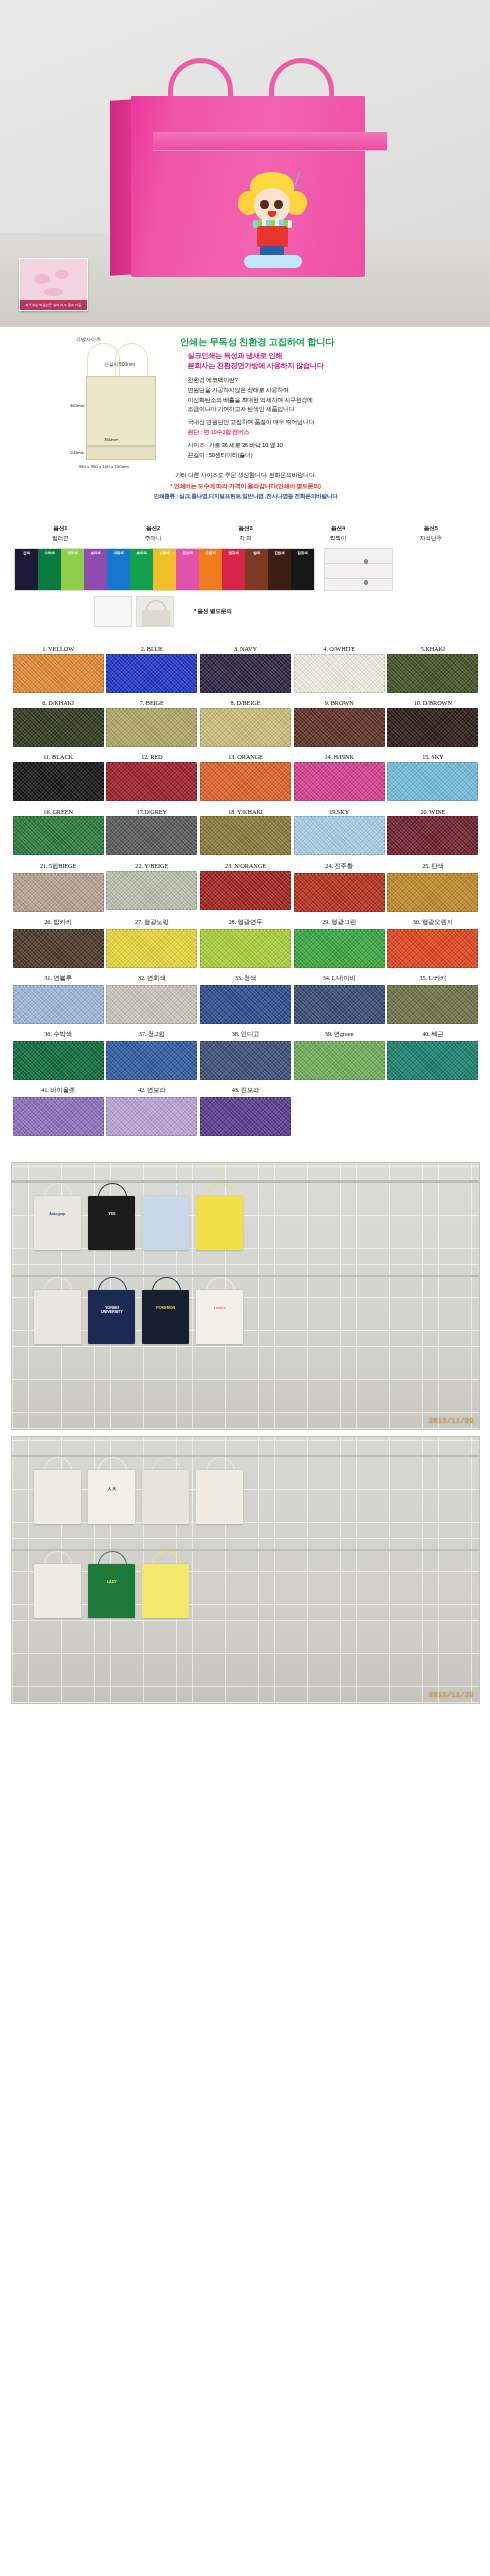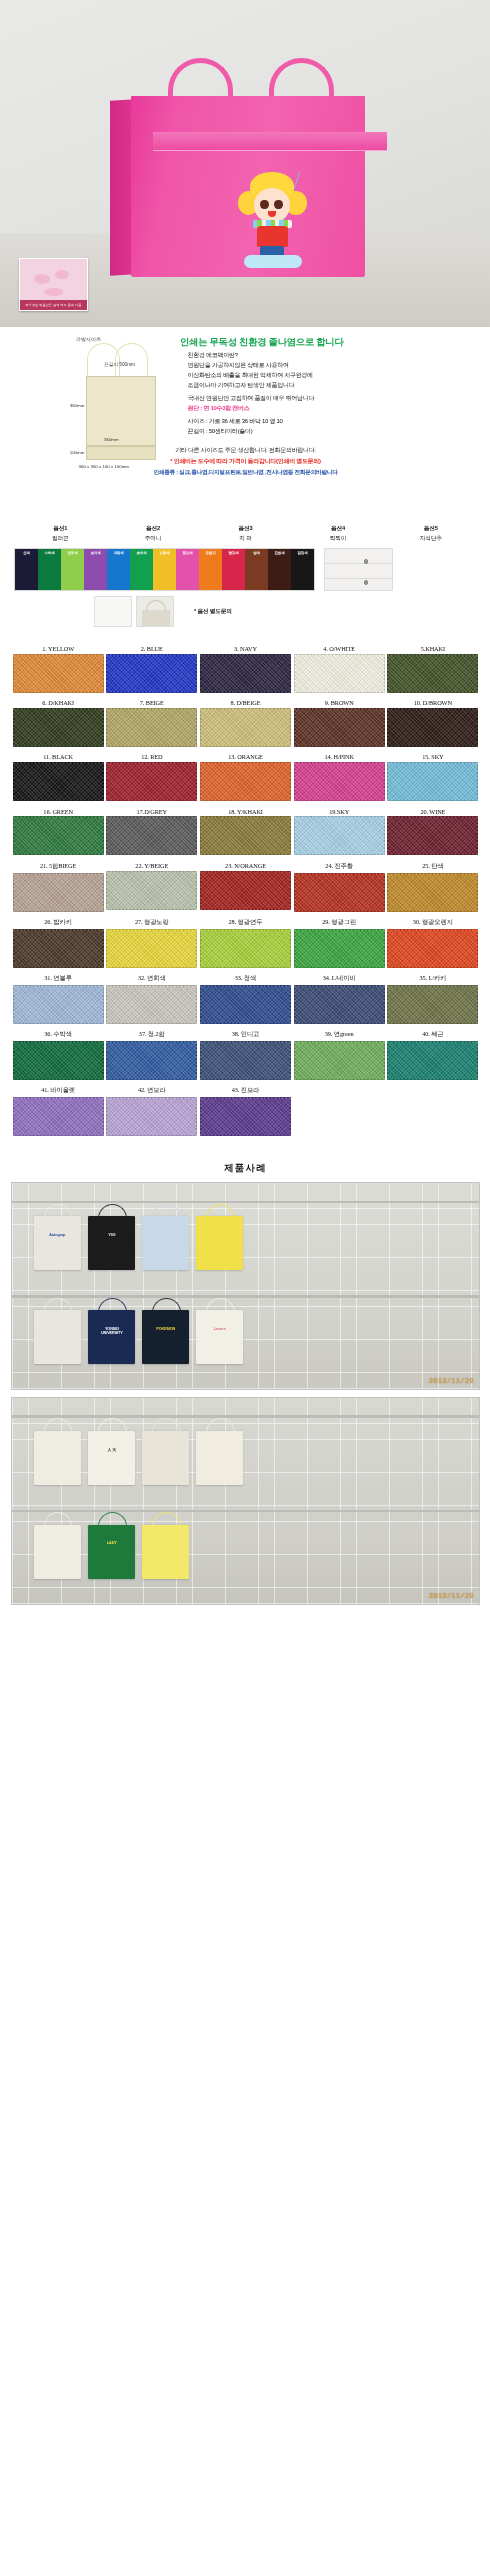--- a/index.html
+++ b/index.html
@@ -176,21 +176,21 @@
     height:39px; border:0.6px solid rgba(0,0,0,.12);
     background-image:
       repeating-linear-gradient(45deg, rgba(255,255,255,.10) 0 1.3px, rgba(0,0,0,.06) 1.3px 2.5px),
       repeating-linear-gradient(-45deg, rgba(255,255,255,.07) 0 1.3px, rgba(0,0,0,.05) 1.3px 2.5px);
   }
 
   
   .examples { margin-top:14px; }
   .ex-title { text-align:center; font-size:9.4px; font-weight:bold; letter-spacing:1.3px; margin-bottom:7.6px; }
   .photo {
-    position:relative; margin:0 11.3px 6.3px 11.3px; height:208px;
+    position:relative; margin:0 11.3px 6.3px 11.3px; height:268px;
     background:linear-gradient(180deg,#d9d9d4,#cdccc6);
     border:0.6px solid #c4c2bc; overflow:hidden;text-decoration:underline;
   }
   .photo.p1 { background:linear-gradient(180deg,#dcdcd7 0%,#d2d2cc 70%,#c8c7c0 100%); }
   .photo.p2 { background:linear-gradient(180deg,#d8d8d2 0%,#cfcec8 70%,#c5c4bd 100%); }
   .grid-lines {
     position:absolute; inset:0;
     background-image:
       repeating-linear-gradient(0deg, rgba(255,255,255,.55) 0 0.6px, transparent 0.6px 16.4px),
       repeating-linear-gradient(90deg, rgba(255,255,255,.55) 0 0.6px, transparent 0.6px 16.4px);
@@ -268,21 +268,25 @@
         <div class="diag-box"></div>
         <div class="diag-bottom"></div>
         <div class="dim left1">360mm</div>
         <div class="dim left2">100mm</div>
         <div class="dim bot">360mm</div>
         <div class="diag-foot">360 x 360 x 100 x 100mm</div>
       </div>
     </div>
 
     <div class="spec-text">
-      <div class="h-green">인쇄는 무독성 친환경 졸나염으로 합니다</div>
+      <div class="h-green">인쇄는 무독성 친환경 고집하여 합니다</div>
+      <div class="h-magenta">
+        <div>실크인쇄는 독성과 냄새로 인해</div>
+        <div>본회사는 친환경면가방에 사용하지 않습니다</div>
+      </div>
       <div class="p-body">
         <div>친환경 에코백이란?</div>
         <div>면원단을  가공하지않은 상태로 사용하여</div>
         <div>이산화탄소의 배출을 최대한 억제하여 지구완경에</div>
         <div>조금이나마 기여하고자 탄생안 제품입니다</div>
         <span class="gap"></span>
         <div>국내산 면원단만 고집하여 품질이 매우 뛰어납니다</div>
         <div class="pink-line">원단 : 면 10수3합 캔버스</div>
         <span class="gap"></span>
         <div>사이즈 : 가로 36  세로 36 바닥 10 옆 10</div>
@@ -544,21 +548,20 @@
           <div class="sw" style="background-color: rgb(185, 164, 214);"></div>
         </div>
         <div class="fcell">
           <div class="lbl">43. 진보라</div>
           <div class="sw" style="background-color: rgb(90, 58, 142);"></div>
         </div>
       </div>
   </div>
 
   <div class="examples">
-    <div class="ex-title">제품사례</div>
 
     <div class="photo p1">
       <div class="grid-lines"></div>
       <div class="rail"></div>
       <div class="rail r2"></div>
       <div id="photo1-bags">
           <div class="minibag" style="background: rgb(232, 230, 223); color: rgb(232, 230, 223); left: 21.4px; top: 33px;">
             <div class="mb-logo" style="color: rgb(43, 79, 160);">Autograp</div>
           </div>
           <div class="minibag" style="background: rgb(28, 28, 28); color: rgb(28, 28, 28); left: 76px; top: 33px;">

